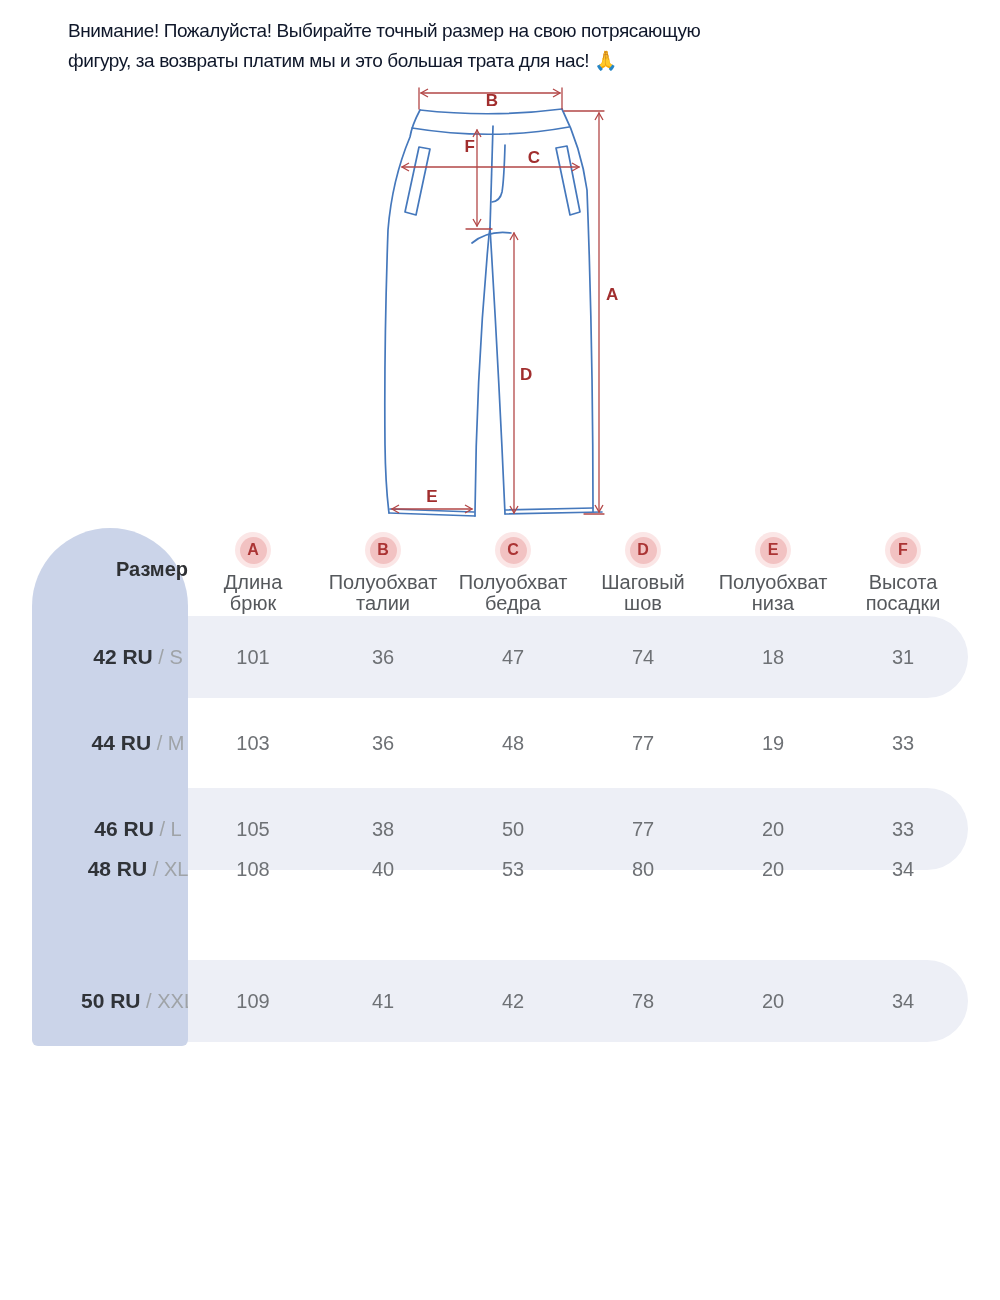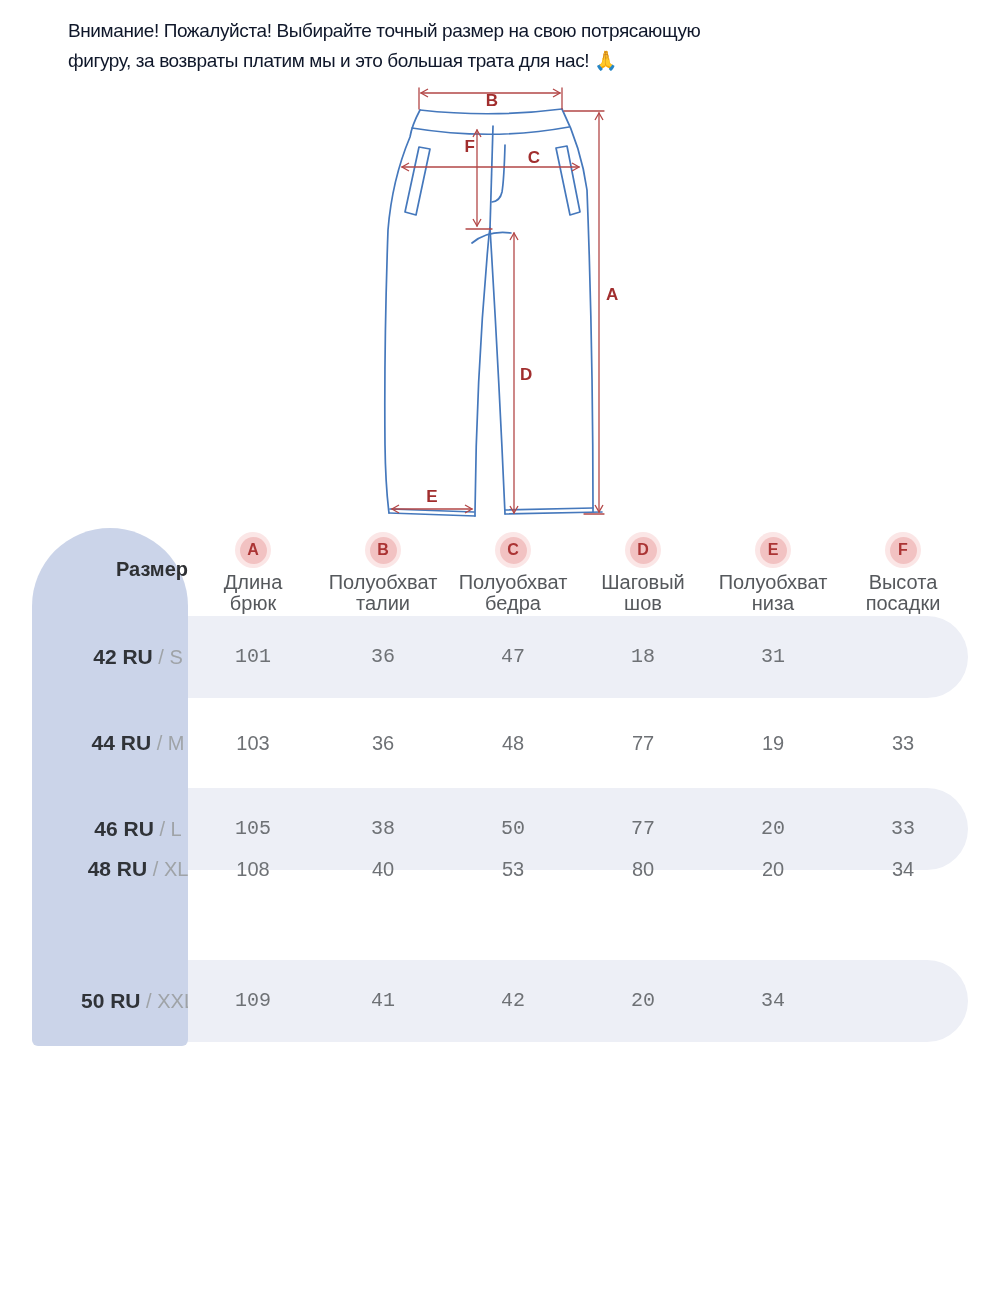--- a/index.html
+++ b/index.html
@@ -24,21 +24,21 @@
   .col-head{width:130px;display:flex;flex-direction:column;align-items:center;}
   .pin{width:36px;height:36px;margin-top:4px;border-radius:50%;background:#fbe6e6;
        display:flex;align-items:center;justify-content:center;}
   .pin-inner{width:27px;height:27px;border-radius:50%;background:#f2c2c2;
              display:flex;align-items:center;justify-content:center;
              font-size:16px;font-weight:bold;color:#ab3434;}
   .col-label{margin-top:4px;text-align:center;font-size:20px;line-height:21px;
              color:#55585c;white-space:pre-line;}
 
   .row{position:absolute;left:188px;width:780px;height:82px;display:flex;}
-  .row.stripe{background:#edeff6;border-radius:0 41px 41px 0;font-family:Liberation Mono, monospace;}
+  .row.stripe{background:#edeff6;border-radius:0 41px 41px 0;}
   .cell{width:130px;text-align:center;line-height:82px;font-size:20px;color:#6e7175;}
   .size-label{position:absolute;left:32px;width:156px;height:82px;text-align:center;
               line-height:82px;font-size:20px;color:#9fa3a7;margin-left:28px;}
   .size-label .ru{font-weight:bold;font-size:21px;color:#303338;}
   .r0{top:616px}.r1{top:702px}.r2{top:788px}.r3{top:828px}.r4{top:960px}
 </style>
 </head>
 <body>
 
 <div class="page">
@@ -145,20 +145,21 @@
     <div class="size-label r0"><span class="ru">42 RU</span> <span>/</span> <span>S</span></div>
     <div class="size-label r1"><span class="ru">44 RU</span> <span>/</span> <span>M</span></div>
     <div class="size-label r2"><span class="ru">46 RU</span> <span>/</span> <span>L</span></div>
     <div class="size-label r3"><span class="ru">48 RU</span> <span>/</span> <span>XL</span></div>
     <div class="size-label r4"><span class="ru">50 RU</span> <span>/</span> <span>XXL</span></div>
 
     <div class="row stripe r0">
       <div class="cell">101</div>
       <div class="cell">36</div>
       <div class="cell">47</div>
+      <div class="cell">74</div>
       <div class="cell">18</div>
       <div class="cell">31</div>
     </div>
     <div class="row r1">
       <div class="cell">103</div>
       <div class="cell">36</div>
       <div class="cell">48</div>
       <div class="cell">77</div>
       <div class="cell">19</div>
       <div class="cell">33</div>
@@ -176,18 +177,19 @@
       <div class="cell">40</div>
       <div class="cell">53</div>
       <div class="cell">80</div>
       <div class="cell">20</div>
       <div class="cell">34</div>
     </div>
     <div class="row stripe r4">
       <div class="cell">109</div>
       <div class="cell">41</div>
       <div class="cell">42</div>
+      <div class="cell">78</div>
       <div class="cell">20</div>
       <div class="cell">34</div>
     </div>
   </div>
 
 </div>
 
 </body></html>

